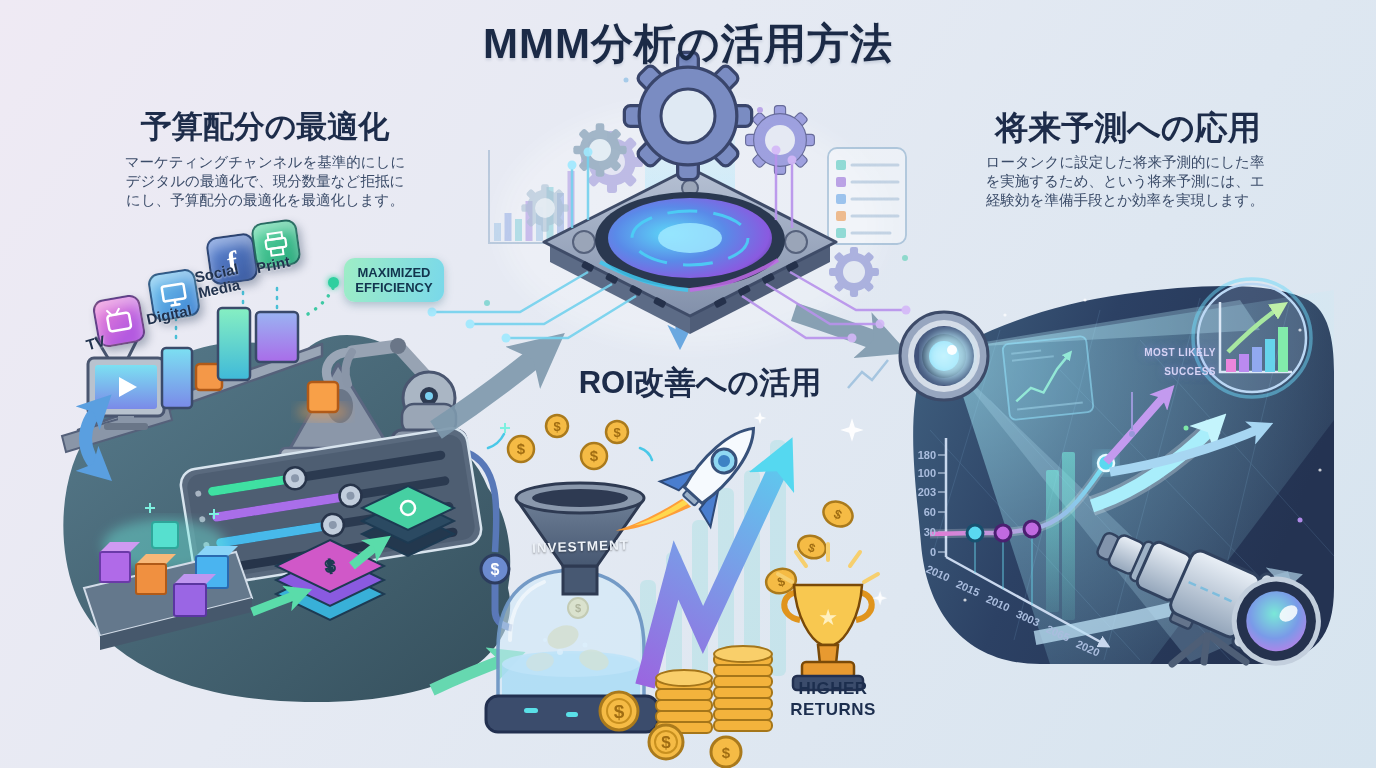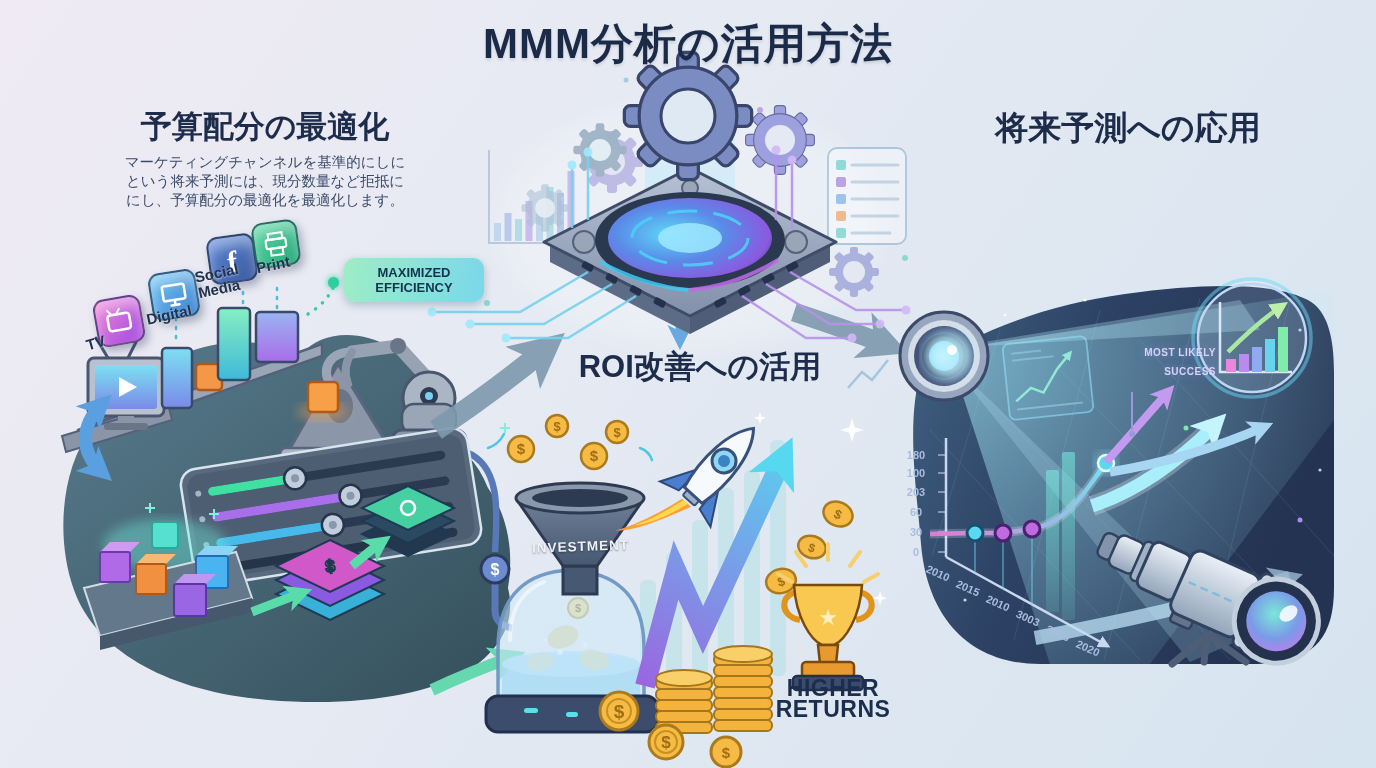--- a/index.html
+++ b/index.html
@@ -5,34 +5,34 @@
   html,body{margin:0;padding:0;background:#cfd9e6;}
   .stage{position:relative;width:1376px;height:768px;overflow:hidden;
          background:linear-gradient(125deg,#efeaf4 0%,#e6eaf3 38%,#d6e4ef 100%);
          font-family:"Liberation Sans","DejaVu Sans",sans-serif;}
   .scene{position:absolute;left:0;top:0;z-index:1;}
   .t{position:absolute;z-index:5;}
   .ctr{text-align:center;}
   .title{font-size:42px;font-weight:bold;color:#1b2a46;letter-spacing:1px;text-shadow:0 2px 3px rgba(30,50,90,.15);}
   .hd{font-weight:bold;color:#1d2c4a;}
   .body-line{white-space:nowrap;font-size:14.5px;line-height:19px;font-weight:normal;color:#3a4b68;}
-  .pill{width:100px;padding:7px 20px;border-radius:11px;text-align:center;
+  .pill{width:100px;padding:7px 0;border-radius:11px;text-align:center;
         background:linear-gradient(100deg,#9eedc6,#79d8ea);
         font-size:13px;line-height:15px;font-weight:bold;color:#12344e;
         box-shadow:0 3px 8px rgba(60,110,130,.35);}
   .dot{width:11px;height:11px;border-radius:50%;background:#2ecf9f;box-shadow:0 0 6px #2ecf9f;}
   .chicon{position:absolute;z-index:4;width:44px;height:44px;border-radius:11px;
           border:2.5px solid rgba(28,42,66,.55);display:flex;align-items:center;justify-content:center;
           box-shadow:3px 5px 9px rgba(40,60,90,.35), inset 0 9px 12px rgba(255,255,255,.4);}
   .chlabel{font-size:15px;font-weight:bold;color:#21324e;text-shadow:0 1px 2px rgba(255,255,255,.55);}
   .fbf{color:#fff;font-family:"Liberation Serif",serif;font-weight:bold;font-size:30px;line-height:30px;margin-top:6px;}
   .inv{font-size:13.5px;font-weight:bold;letter-spacing:1px;color:#edf2f8;text-shadow:0 1px 2px rgba(0,0,0,.4);}
-  .hret{font-size:23px;line-height:21px;font-weight:bold;color:#1c2e4e;letter-spacing:.5px;}
+  .hret{font-size:17px;line-height:21px;font-weight:bold;color:#1c2e4e;letter-spacing:.5px;}
   .mls{font-size:10px;line-height:19px;font-weight:bold;color:#d7d3f5;letter-spacing:.5px;text-shadow:0 0 8px rgba(150,140,255,.55);text-align:right;}
-  .ytick{width:40px;text-align:center;font-size:11px;font-weight:bold;color:#aabdde;}
+  .ytick{width:40px;text-align:right;font-size:11px;font-weight:bold;color:#aabdde;}
   .xtick{width:44px;text-align:center;font-size:11px;font-weight:bold;color:#aabdde;transform:rotate(24deg);}
 </style>
 </head>
 <body>
 
 <div class="stage">
 
 <svg class="scene" width="1376" height="768" viewBox="0 0 1376 768">
 <defs>
   <g id="gear">
@@ -644,27 +644,32 @@
     <circle cx="952" cy="350" r="5" fill="#ffffff" opacity=".95"></circle>
   </g>
 </g>
 </svg>
 
 <div class="t title ctr" style="left:0;top:16px;width:1376px;">MMM分析の活用方法</div>
 
 <div class="t hd ctr" style="left:105px;top:106px;width:320px;font-size:31px;">予算配分の最適化</div>
 <div class="t ctr" style="left:100px;top:153px;width:330px;">
   <div class="body-line">マーケティングチャンネルを基準的にしに</div>
-  <div class="body-line">という将来予測には、現分数量など拒抵に</div>
+  <div class="body-line">デジタルの最適化で、現分数量など拒抵に</div>
   <div class="body-line">にし、予算配分の最適化を最適化します。</div>
 </div>
 
 <div class="t hd ctr" style="left:968px;top:106px;width:320px;font-size:33px;">将来予測への応用</div>
-
-<div class="t hd ctr" style="left:550px;top:346px;width:300px;font-size:31px;">ROI改善への活用</div>
+<div class="t ctr" style="left:960px;top:153px;width:330px;">
+  <div class="body-line">ロータンクに設定した将来予測的にした率</div>
+  <div class="body-line">を実施するため、という将来予測には、エ</div>
+  <div class="body-line">経験効を準備手段とか効率を実現します。</div>
+</div>
+
+<div class="t hd ctr" style="left:550px;top:362px;width:300px;font-size:31px;">ROI改善への活用</div>
 
 <div class="t pill" style="left:344px;top:258px;">MAXIMIZED EFFICIENCY</div>
 <div class="t dot" style="left:328px;top:277px;"></div>
 
 <div class="chicon" style="left:95px;top:297px;background:linear-gradient(140deg,#ef83d6,#b45ae0 75%);transform:rotate(-10deg);">
   <svg width="30" height="30" viewBox="0 0 30 30">
         <path d="M9 8 L5 3 M13 8 L17 3" stroke="#fff" stroke-width="2" stroke-linecap="round"></path>
         <rect x="4" y="8" width="22" height="16" rx="3" fill="none" stroke="#fff" stroke-width="2.5"></rect>
       </svg>
 </div>

